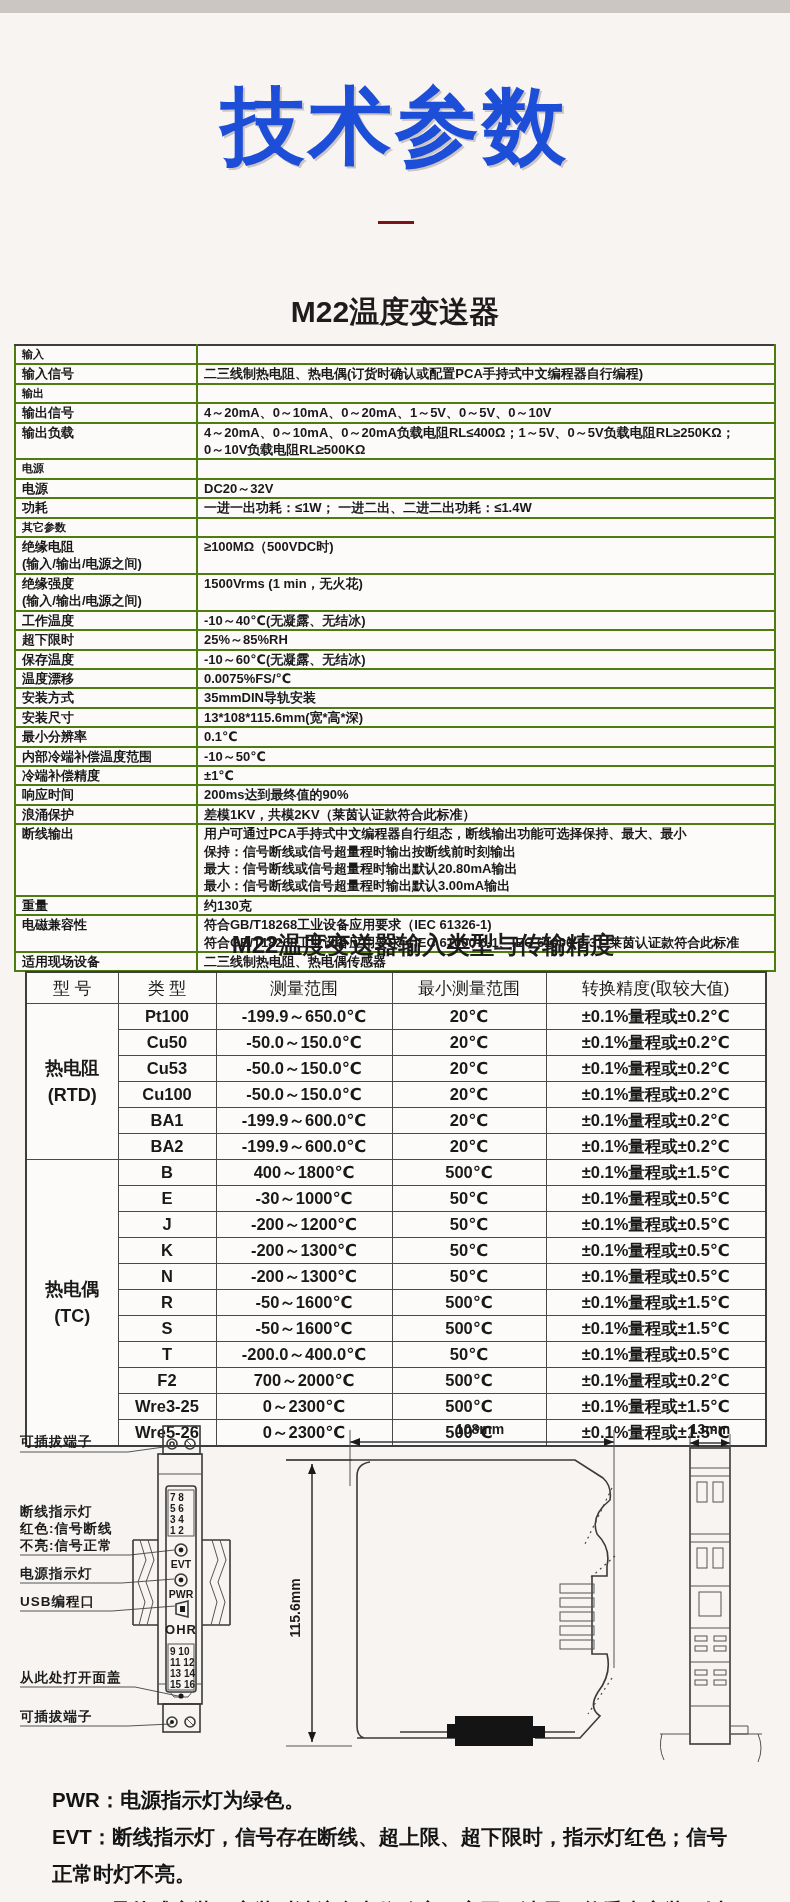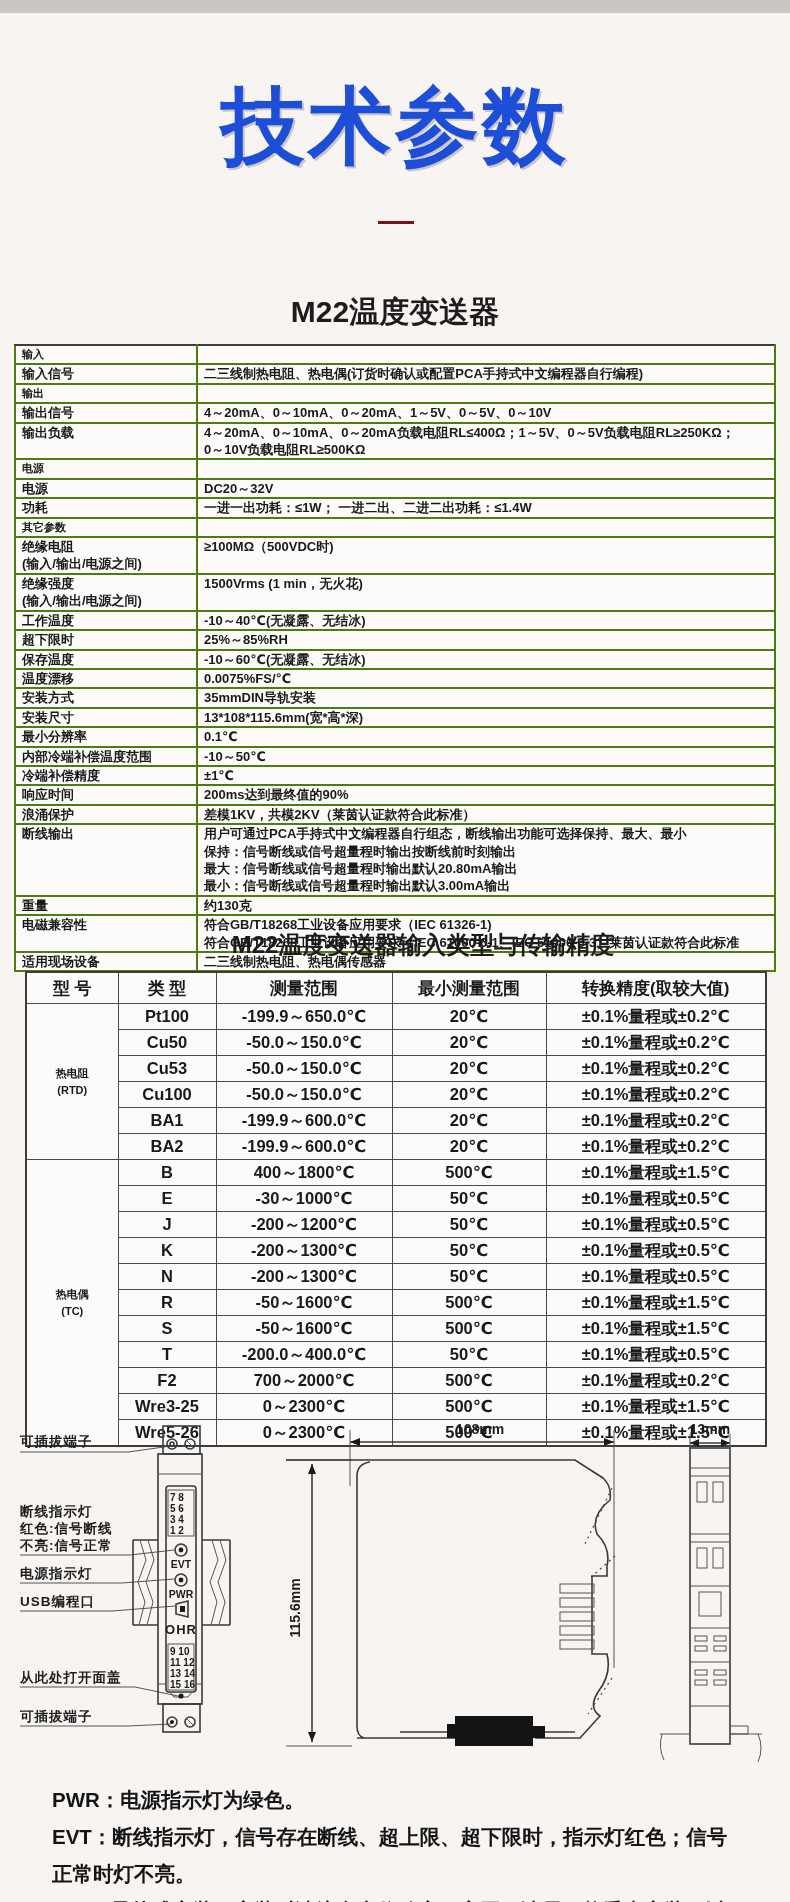--- a/index.html
+++ b/index.html
@@ -40,23 +40,23 @@
   .spec-table tr.sec td.c-label{font-size:11px;}
   
   .accuracy-table{
     position:absolute;top:971px;left:25px;width:740px;
     border:2px solid #3d3d3d;background:#fcfbfa;
   }
   .accuracy-table th,.accuracy-table td{
     border:1px solid #4a4a4a;text-align:center;vertical-align:middle;
     color:#191919;white-space:pre-line;
   }
-  .accuracy-table th{height:28px;font-size:17px;font-weight:700;}
+  .accuracy-table th{height:28px;font-size:17px;font-weight:400;}
   .accuracy-table td{height:23px;font-size:16.5px;font-weight:600;}
-  .accuracy-table td.c-group{font-size:11px;font-weight:700;line-height:1.5;}
+  .accuracy-table td.c-group{font-size:18px;font-weight:700;line-height:1.5;}
   .col-model{width:92px;}.col-type{width:98px;}.col-range{width:176px;}
   .col-minrange{width:154px;}.col-acc{width:220px;}
   
   .diagram{position:absolute;top:1416px;left:0;}
   .diagram text{fill:#1c1c1c;font-weight:700;}
   .callout{font-size:13.5px;letter-spacing:1px;}
   .dimtext{font-size:14px;font-weight:700;}
   .ln{stroke:#3a3a3a;stroke-width:1.6;fill:none;}
   .thin{stroke:#555;stroke-width:1;fill:none;}
   .dotline{stroke:#444;stroke-width:1.2;stroke-dasharray:2 4;fill:none;}

